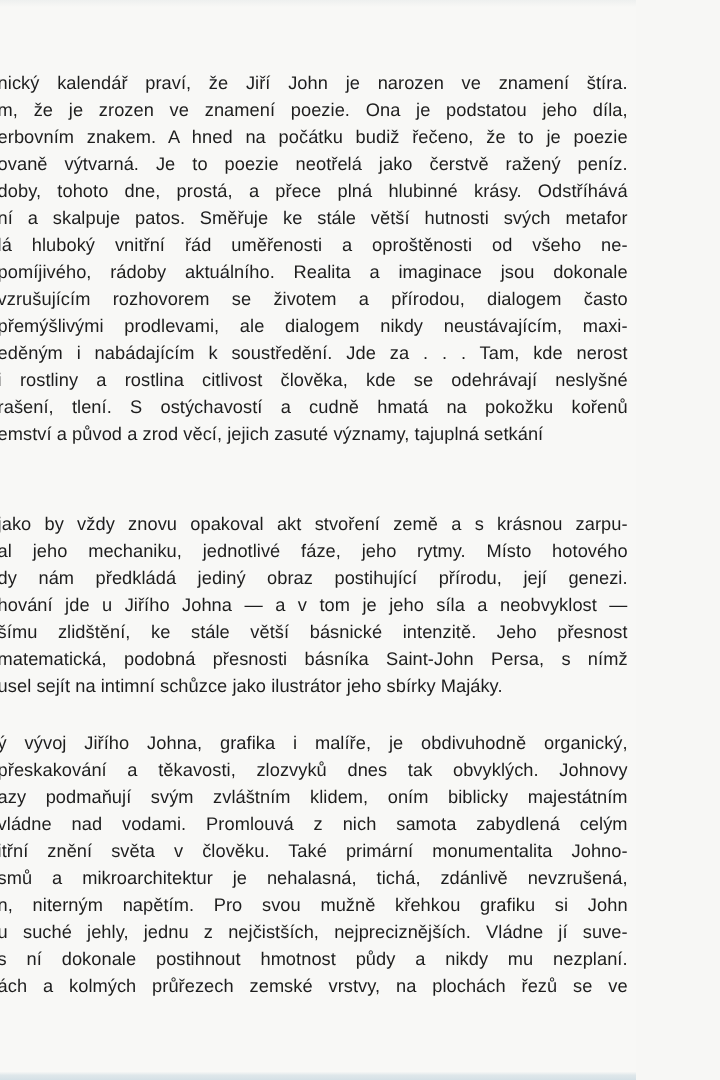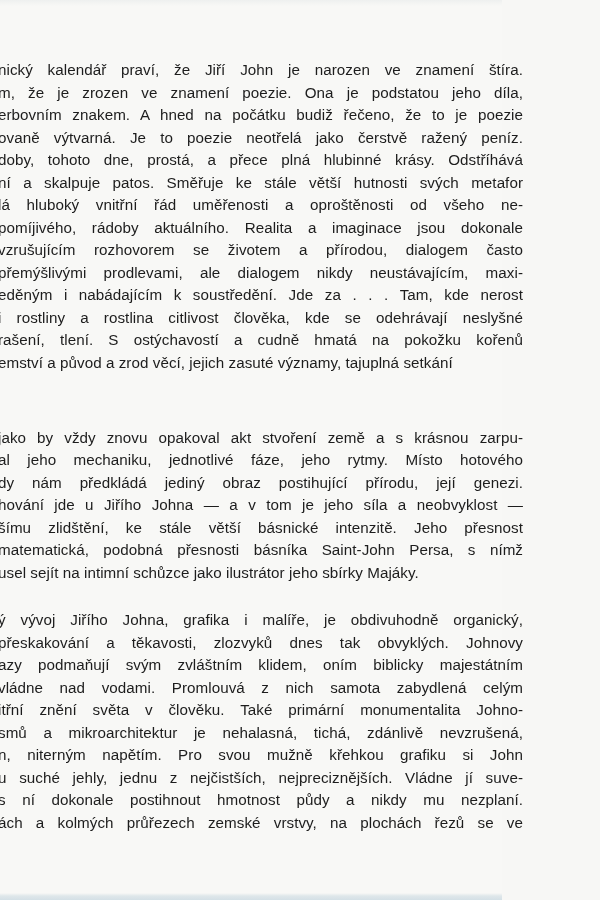--- a/index.html
+++ b/index.html
@@ -15,20 +15,21 @@
       font-family: "Liberation Sans", sans-serif;
       color: #1c1c1c;
     }
     .page {
       position: absolute;
       left: 0;
       top: 0;
       width: 502px;
       height: 900px;
       background: linear-gradient(180deg, #eef0ef 0px, #f8f8f6 6px, #f8f8f6 893px, #dfe7ea 896px, #d4e0e6 900px);
+      padding-left: 28px;
     }
     .line {
       position: absolute;
       right: 0;
       white-space: nowrap;
       font-size: 15.2px;
       line-height: 18px;
       letter-spacing: 0.05px;
       text-align: right;
       color: #1d1d1d;

